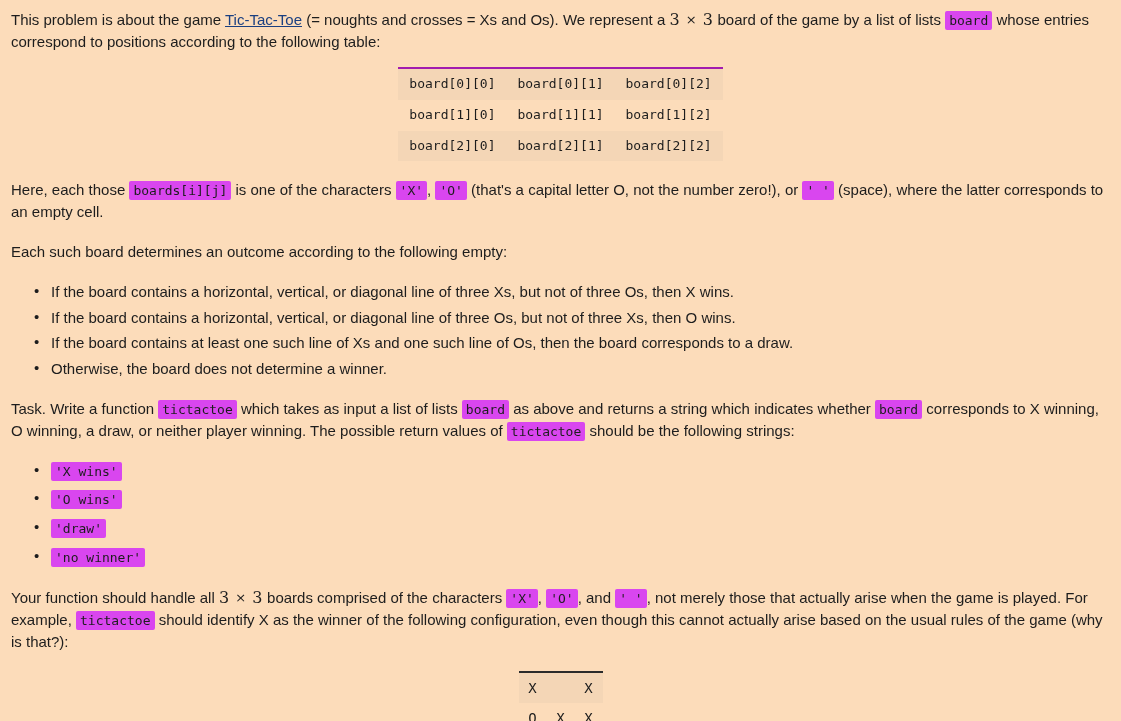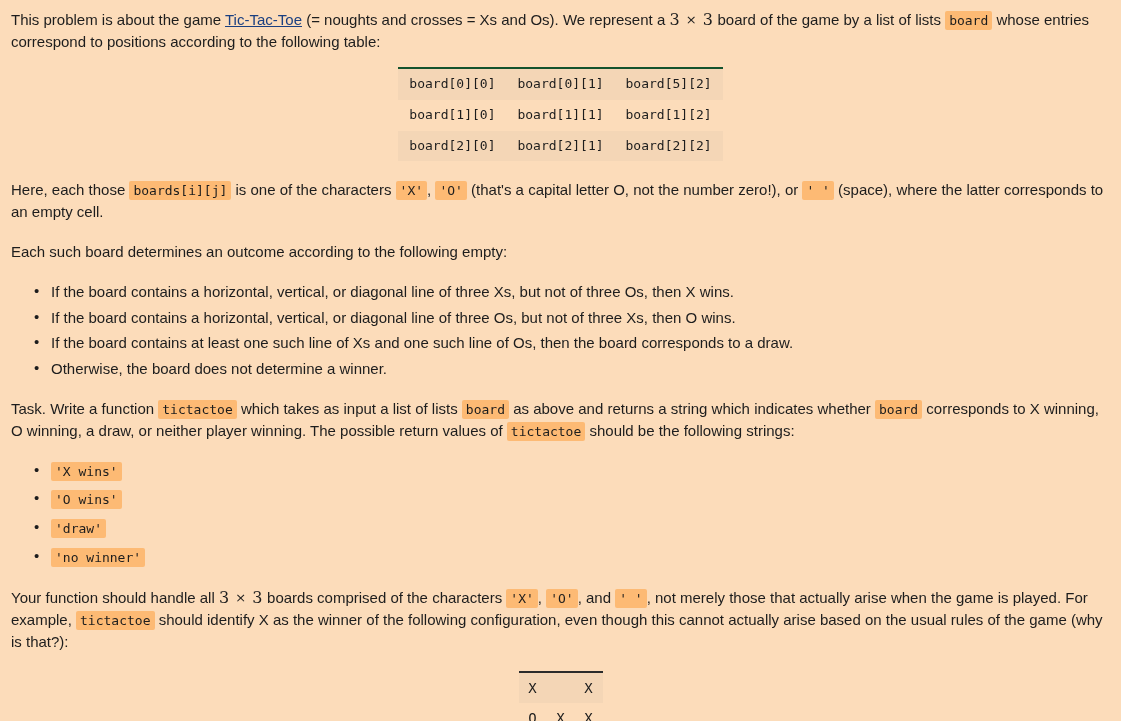--- a/index.html
+++ b/index.html
@@ -27,21 +27,21 @@
   p.tight {
     margin-bottom: 14px;
   }
   a.extlink {
     color: #1a3f80;
     text-decoration: underline;
   }
   code, .code {
     font-family: "DejaVu Sans Mono", "Liberation Mono", monospace;
     font-size: 13px;
-    background: #fdba74;
+    background: #d946ef;
     padding: 2px 4px;
     border-radius: 2px;
     color: #1d1d1d;
     white-space: pre;
   }
   .math {
     font-family: "DejaVu Serif", "Liberation Serif", serif;
     font-size: 16px;
     letter-spacing: 0.5px;
   }
@@ -70,21 +70,21 @@
   ul.strings li {
     margin-bottom: 7px;
   }
   .tablewrap {
     display: flex;
     justify-content: center;
     margin: 0 0 18px 0;
   }
   table.grid {
     border-collapse: collapse;
-    border-top: 2px solid #14532d;
+    border-top: 2px solid #a21caf;
     margin: 0;
   }
   table.grid td {
     font-family: "DejaVu Sans Mono", "Liberation Mono", monospace;
     font-size: 13px;
     padding: 6px 11px;
     text-align: center;
     color: #1d1d1d;
     white-space: pre;
   }
@@ -128,21 +128,21 @@
 <div class="page">
 
   <p class="tight"><span>This problem is about the game </span><a class="extlink" href="#">Tic-Tac-Toe</a><span> (= noughts and crosses = Xs and Os). We represent a </span><span class="math">3 <span class="times">×</span> 3</span><span> board of the game by a list of lists </span><code>board</code><span> whose entries correspond to positions according to the following table:</span></p>
 
   <div class="tablewrap">
     <table class="grid">
       <tbody>
         <tr>
           <td>board[0][0]</td>
           <td>board[0][1]</td>
-          <td>board[5][2]</td>
+          <td>board[0][2]</td>
         </tr>
         <tr>
           <td>board[1][0]</td>
           <td>board[1][1]</td>
           <td>board[1][2]</td>
         </tr>
         <tr>
           <td>board[2][0]</td>
           <td>board[2][1]</td>
           <td>board[2][2]</td>

